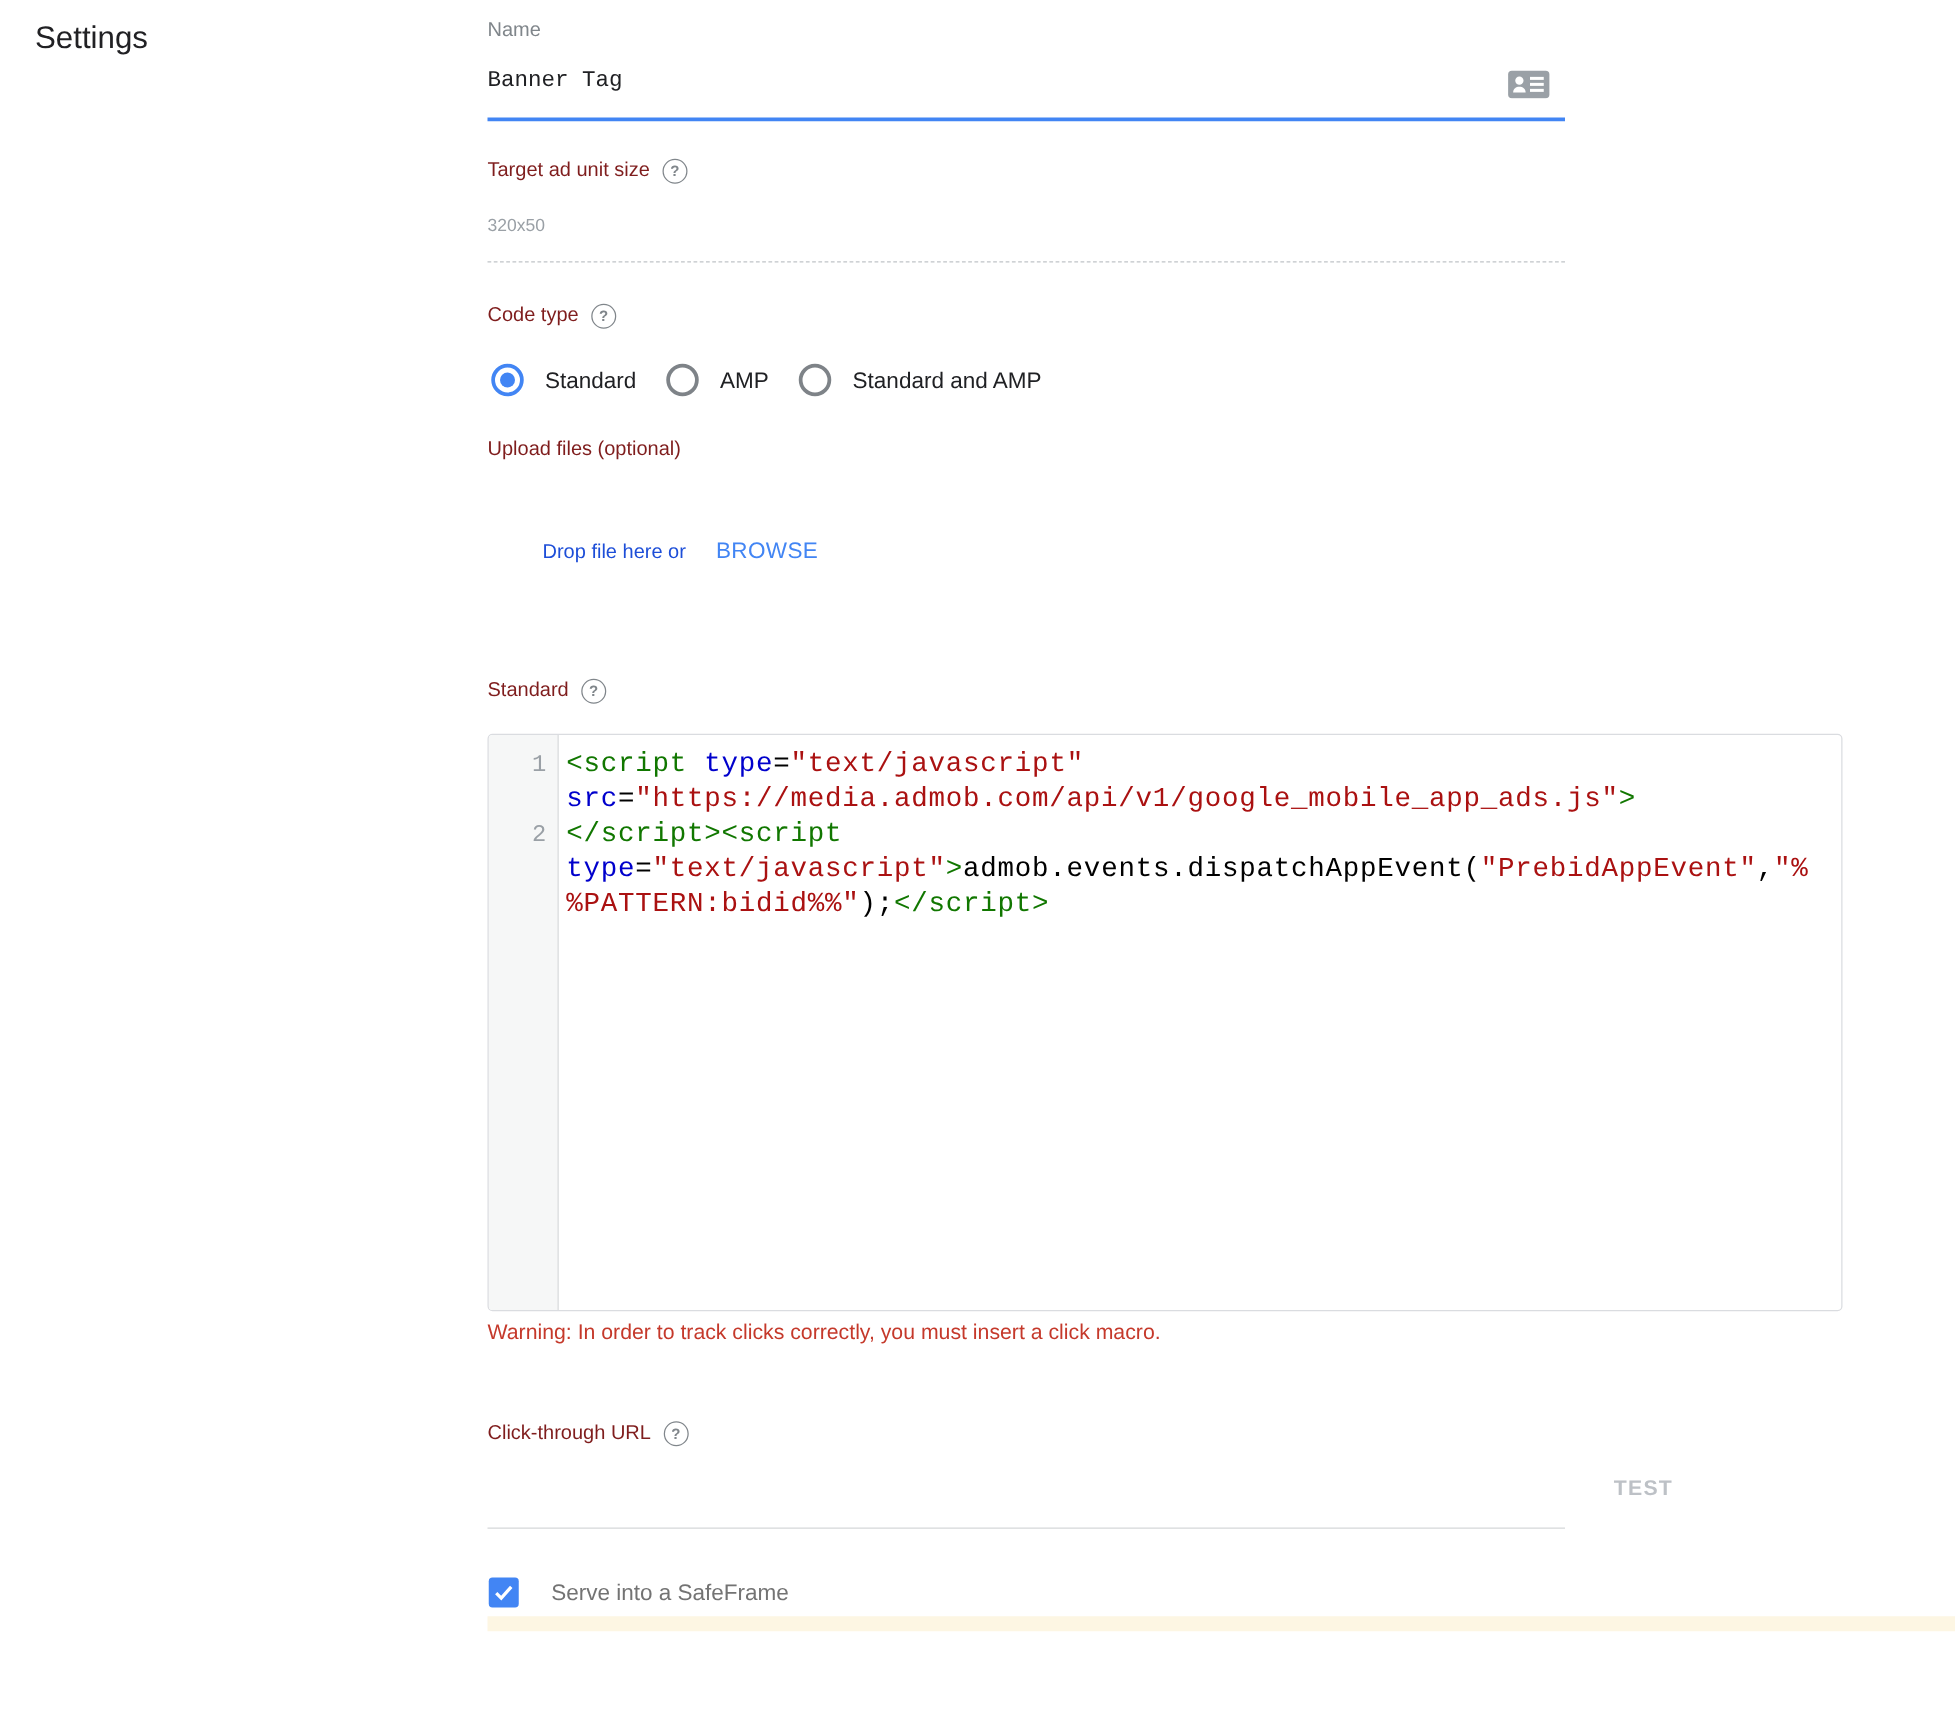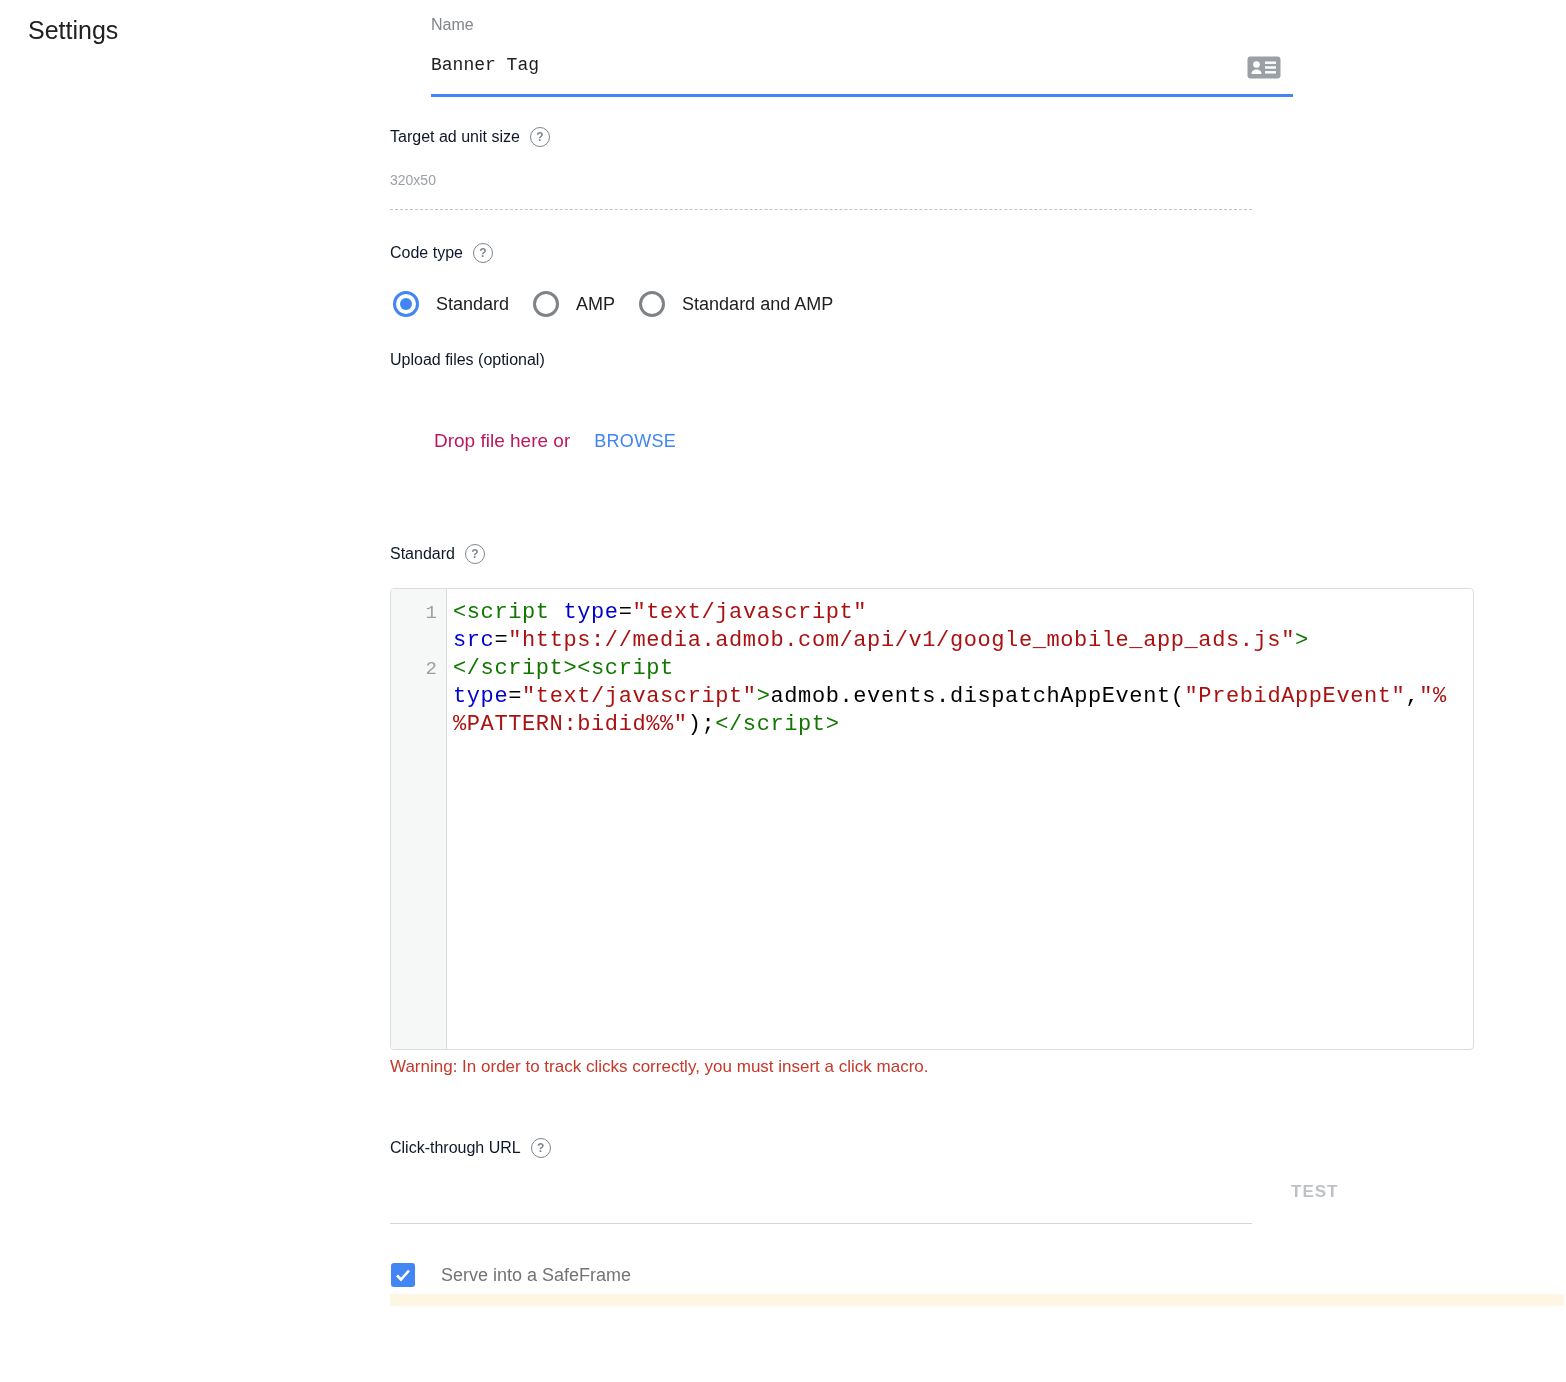--- a/index.html
+++ b/index.html
@@ -13,30 +13,30 @@
   }
   *{margin:0;padding:0;}
   html,body{background:#fff;}
   body{
     width:1566px;height:1382px;position:relative;overflow:hidden;
     font-family:"Liberation Sans",sans-serif;color:#202124;
   }
   .title{position:absolute;left:28px;top:16px;font-size:25px;font-weight:400;color:#212124;}
   .main{position:absolute;left:390px;top:0;width:1084px;}
 
-  .lbl{font-size:16px;color:#0f172a;line-height:20px;}
+  .lbl{font-size:16px;color:#7f1d1d;line-height:20px;}
   .lbl-light{color:#80868b;}
   .label-row{display:flex;align-items:center;}
   .help{
     display:inline-flex;align-items:center;justify-content:center;
     width:18px;height:18px;border:1.5px solid #80868b;border-radius:50%;
     font-size:12px;font-weight:bold;color:#80868b;margin-left:10px;cursor:pointer;flex-shrink:0;
   }
 
-  .name-section{padding-top:15px;margin-left:41px;}
+  .name-section{padding-top:15px;}
   .value-row{position:relative;width:862px;margin-top:20px;height:26px;}
   .name-input{
     border:none;outline:none;font-size:18px;color:#202124;width:780px;
     background:transparent;font-family:Liberation Mono, monospace;padding:0;
   }
   .card-icon{position:absolute;right:12px;top:1px;line-height:0;}
   .blue-line{width:862px;height:3px;background:var(--accent-blue);margin-top:13px;}
 
   .target-section{margin-top:30px;}
   .disabled-value{font-size:14px;color:#9aa0a6;margin-top:21px;line-height:24px;}
@@ -48,21 +48,21 @@
   .radio{
     width:20px;height:20px;border:3px solid #7e8388;border-radius:50%;
     display:flex;align-items:center;justify-content:center;flex-shrink:0;
   }
   .radio.sel{border-color:var(--accent-blue);}
   .radio .dot{width:12px;height:12px;background:var(--accent-blue);border-radius:50%;}
   .rlabel{font-size:18px;color:#202124;margin-left:17px;}
 
   .upload-label{margin-top:33px;}
   .drop-row{margin-top:60px;margin-left:44px;display:flex;align-items:baseline;}
-  .drop-text{font-size:19px;color:#be185d;}
+  .drop-text{font-size:16px;color:#1d4ed8;}
   .browse{font-size:18px;font-weight:normal;color:var(--accent-blue);margin-left:24px;letter-spacing:.3px;cursor:pointer;}
 
   .standard-section{margin-top:92px;}
 
   .editor{
     margin-top:24px;width:1084px;border:1px solid #dadce0;border-radius:4px;
     box-sizing:border-box;overflow:hidden;background:#fff;
   }
   .editor-body{display:flex;height:460px;}
   .gutter{

